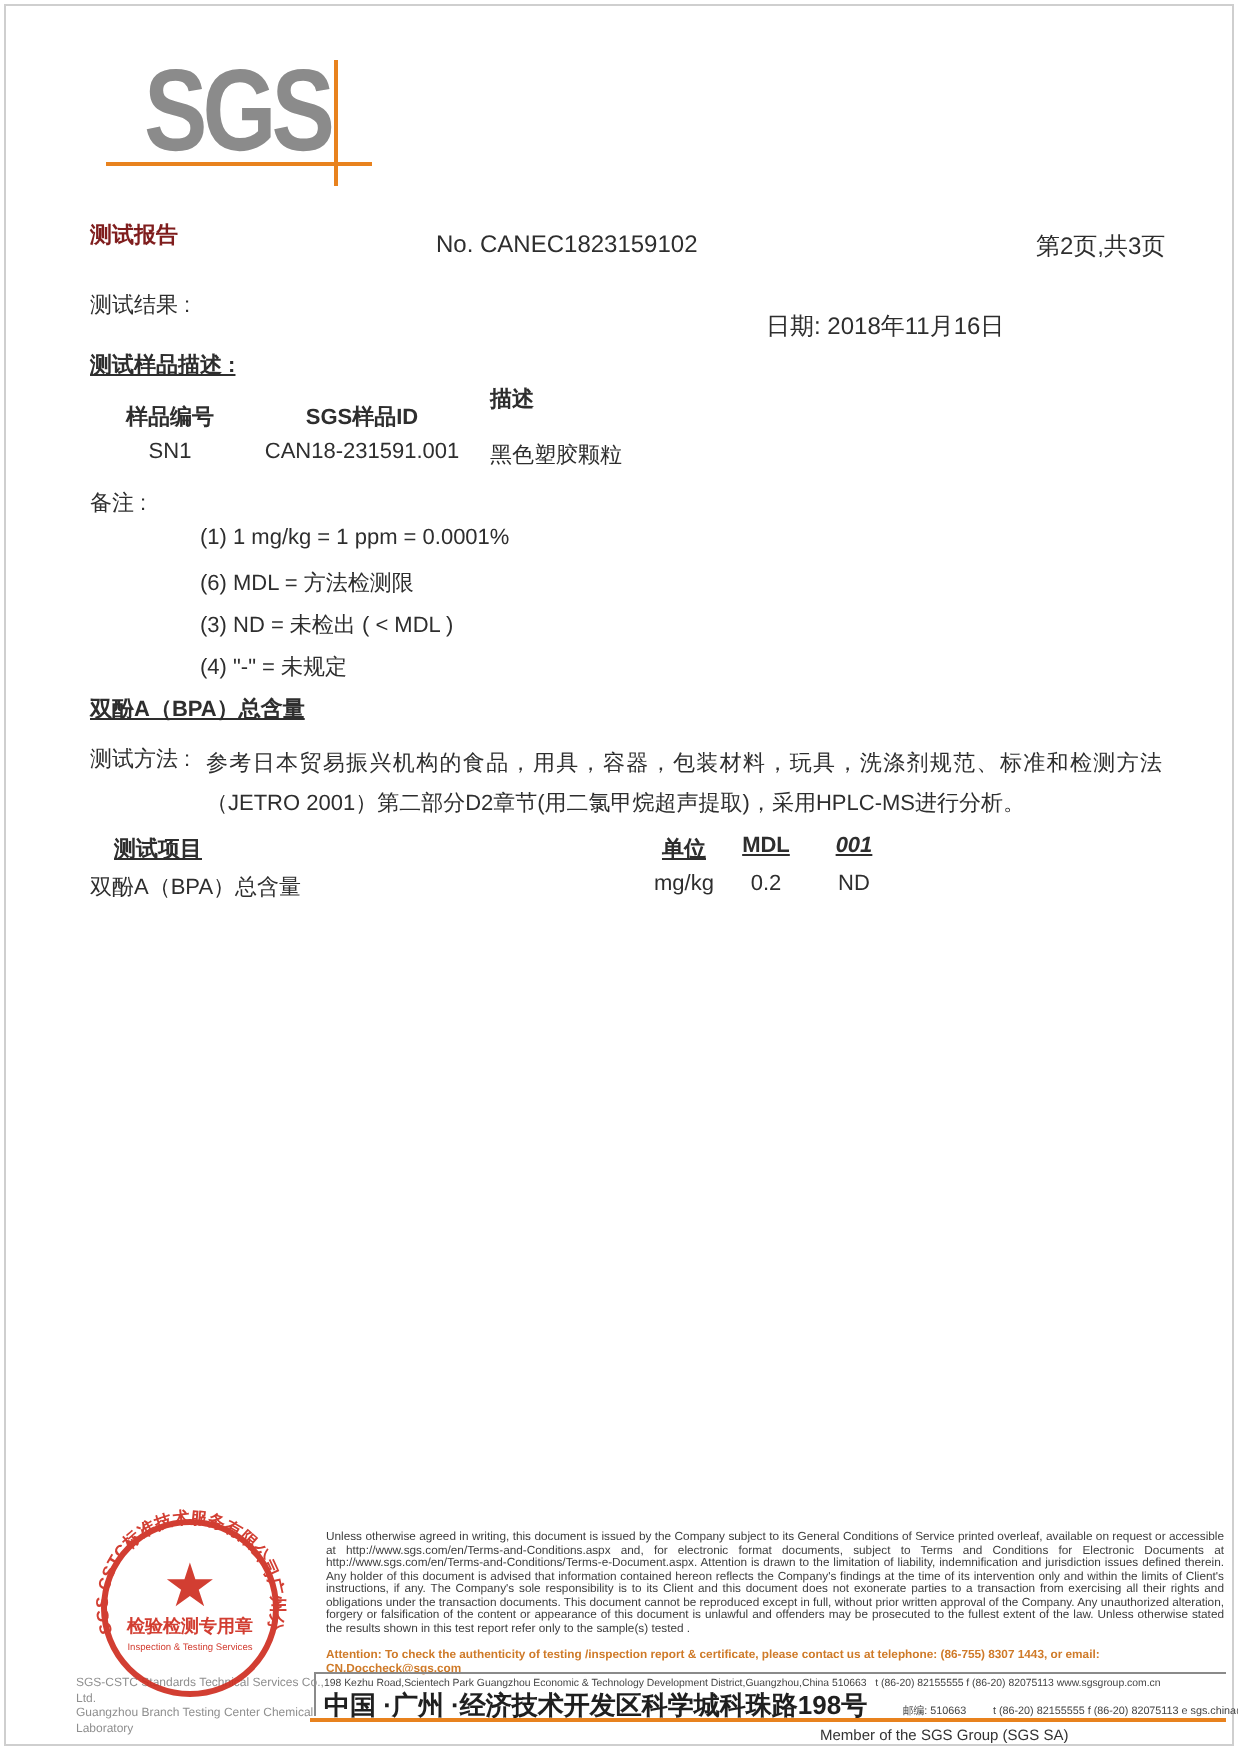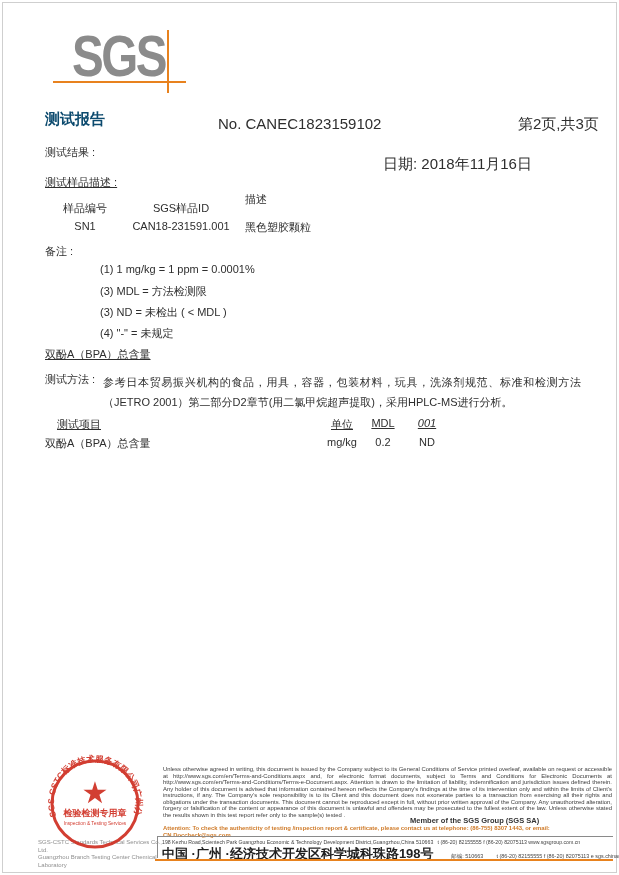--- a/index.html
+++ b/index.html
@@ -9,29 +9,29 @@
   }
   .page-border{position:absolute;left:2px;top:2px;width:613px;height:869px;
     border:1px solid #cfcfcf;pointer-events:none;}
   .abs{position:absolute;}
   
   .logo-text{left:72px;top:30px;font-size:58px;font-weight:800;color:#8b8b8b;
     letter-spacing:-3px;transform:scaleX(0.82);transform-origin:left top;line-height:52px;}
   .logo-hline{left:53px;top:81px;width:133px;height:2px;background:#e8821e;}
   .logo-vline{left:167px;top:30px;width:2px;height:63px;background:#e8821e;}
   
-  .report-title{left:45px;top:110px;font-size:15px;font-weight:bold;color:#0c4a6e;}
-  .hdr{font-size:15px;color:#2e2e2e;top:115px;}
+  .report-title{left:45px;top:110px;font-size:11px;font-weight:bold;color:#7f1d1d;}
+  .hdr{font-size:12px;color:#2e2e2e;top:115px;}
   .report-no{left:218px;}
   .report-date{left:383px;margin-top:40px;}
   .report-page{left:518px;}
   
   .body-txt{font-size:11px;color:#2e2e2e;}
   .u{text-decoration:underline;}
-  .b{font-weight:normal;}
+  .b{font-weight:bold;}
   .i{font-style:italic;}
   
   .s-col1{left:45px;width:80px;text-align:center;}
   .s-col2{left:125px;width:112px;text-align:center;}
   .s-col3{left:245px;}
   
   .r-unit{left:320px;width:44px;text-align:center;}
   .r-mdl{left:361px;width:44px;text-align:center;}
   .r-smp{left:405px;width:44px;text-align:center;}
   .method-text{left:103px;top:372px;width:478px;line-height:20px;text-align:justify;}
@@ -44,21 +44,21 @@
   .attention{left:163px;top:825px;width:449px;font-size:5.9px;line-height:6.5px;
     color:#cf7a28;font-weight:bold;}
   .addr-topline{left:157px;top:836px;width:456px;height:1px;background:#8a8a8a;}
   .addr-vline{left:157px;top:836px;width:1px;height:22px;background:#8a8a8a;}
   .address-block{left:162px;top:838px;width:452px;}
   .addr-row1{font-size:5.2px;color:#444;line-height:9px;white-space:nowrap;}
   .addr-row2{line-height:11px;white-space:nowrap;}
   .addr-cn{font-size:13px;font-weight:bold;color:#1f1f1f;}
   .addr-small{font-size:5.4px;color:#444;}
   .footer-orange-line{left:155px;top:859px;width:458px;height:2px;background:#e8821e;}
-  .member{left:410px;top:816px;font-size:7.5px;font-weight:bold;color:#333;text-align:center;}
+  .member{left:410px;top:863px;font-size:7.5px;font-weight:normal;color:#333;text-align:center;}
 </style>
 </head>
 <body>
 
 <div class="page-border"></div>
 
 <div class="abs logo-text">SGS</div>
 <div class="abs logo-hline"></div>
 <div class="abs logo-vline"></div>
 
@@ -72,21 +72,21 @@
 
 <div class="abs body-txt b s-col1" style="top:201px;">样品编号</div>
 <div class="abs body-txt b s-col2" style="top:201px;">SGS样品ID</div>
 <div class="abs body-txt b s-col3" style="top:192px;">描述</div>
 <div class="abs body-txt s-col1" style="top:220px;">SN1</div>
 <div class="abs body-txt s-col2" style="top:220px;">CAN18-231591.001</div>
 <div class="abs body-txt s-col3" style="top:220px;">黑色塑胶颗粒</div>
 
 <div class="abs body-txt" style="left:45px;top:244px;">备注 :</div>
 <div class="abs body-txt" style="left:100px;top:263px;">(1) 1 mg/kg = 1 ppm = 0.0001%</div>
-<div class="abs body-txt" style="left:100px;top:284px;">(3) MDL = 方法检测限</div>
+<div class="abs body-txt" style="left:100px;top:284px;">(6) MDL = 方法检测限</div>
 <div class="abs body-txt" style="left:100px;top:305px;text-align:center;">(3) ND = 未检出 ( &lt; MDL )</div>
 <div class="abs body-txt" style="left:100px;top:326px;">(4) "-" = 未规定</div>
 
 <div class="abs body-txt b u" style="left:45px;top:347px;">双酚A（BPA）总含量</div>
 <div class="abs body-txt" style="left:45px;top:372px;">测试方法 :</div>
 <div class="abs body-txt method-text">参考日本贸易振兴机构的食品，用具，容器，包装材料，玩具，洗涤剂规范、标准和检测方法（JETRO 2001）第二部分D2章节(用二氯甲烷超声提取)，采用HPLC-MS进行分析。</div>
 
 <div class="abs body-txt b u" style="left:57px;top:417px;">测试项目</div>
 <div class="abs body-txt b u r-unit" style="top:417px;">单位</div>
 <div class="abs body-txt b u r-mdl" style="top:417px;">MDL</div>

